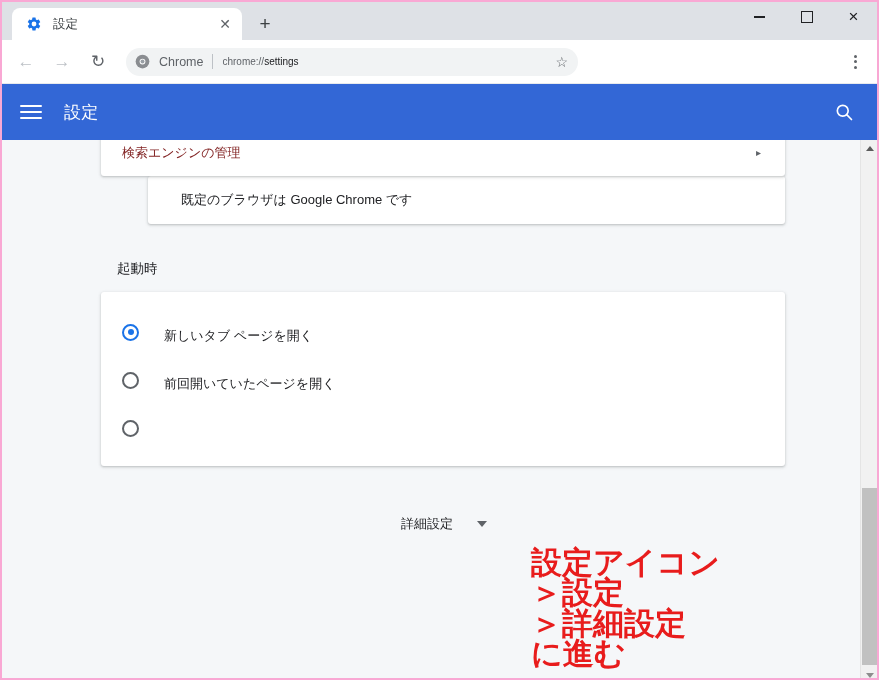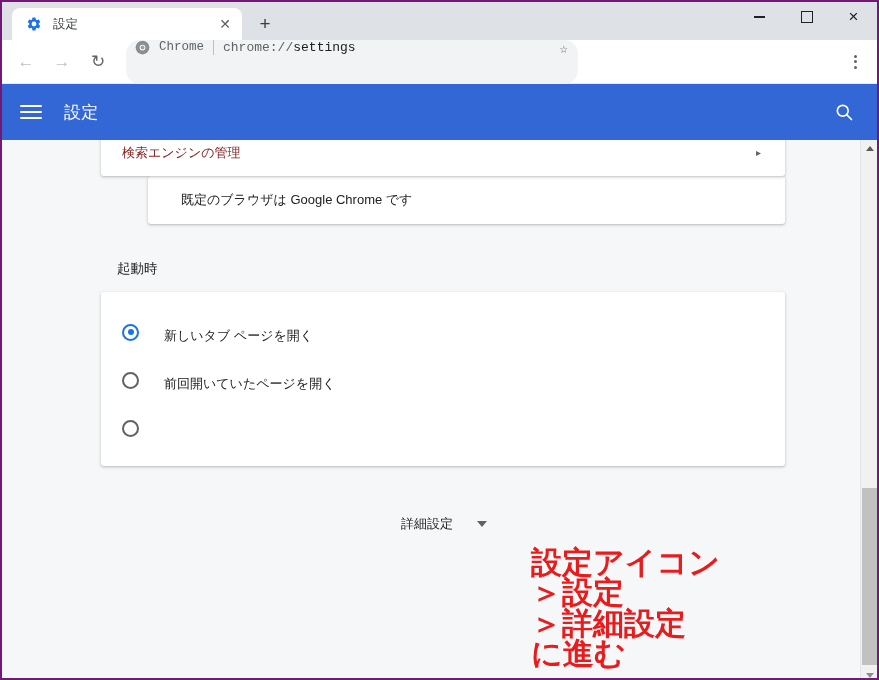--- a/index.html
+++ b/index.html
@@ -9,21 +9,21 @@
     height: 680px;
     overflow: hidden;
     font-family: "Liberation Sans", "DejaVu Sans", sans-serif;
     background: #ffffff;
   }
 
   .window {
     position: relative;
     width: 879px;
     height: 680px;
-    border: 2px solid #701a75;
+    border: 2px solid #f9a8d4;
     background: #ffffff;
     overflow: hidden;
   }
 
   
   .tabstrip {
     position: relative;
     height: 38px;
     background: #dee1e6;
     display: flex;
@@ -115,47 +115,47 @@
     color: #5f6368;
     font-size: 17px;
     border-radius: 50%;
     cursor: pointer;
     flex: 0 0 30px;
   }
   .navbtn.disabled { color: #bdc1c6; }
 
   .omnibox {
     flex: 0 0 452px;
-    height: 44px;
+    height: 28px;
     margin-left: 10px;
     background: #f1f3f4;
     border-radius: 14px;
     display: flex;
+    align-items: center;
     padding: 0 10px 0 9px;
     cursor: text;
-    font-family: Liberation Mono, monospace;
   }
 
   .chrome-logo { width: 15px; height: 15px; flex: 0 0 15px; }
 
   .omni-scheme {
     font-size: 12.5px;
     color: #5f6368;
     margin-left: 9px;
     white-space: nowrap;
   }
   .omni-sep {
     width: 1px;
     height: 15px;
     background: #bdc1c6;
     margin: 0 9px;
     flex: 0 0 1px;
   }
   .omni-url {
-    font-size: 13px;
+    font-size: 10px;
     color: #5f6368;
     flex: 1;
     white-space: nowrap;
     overflow: hidden;
   }
   .omni-url b { color: #202124; font-weight: 400; }
 
   .star-icon {
     font-size: 14px;
     color: #5f6368;

